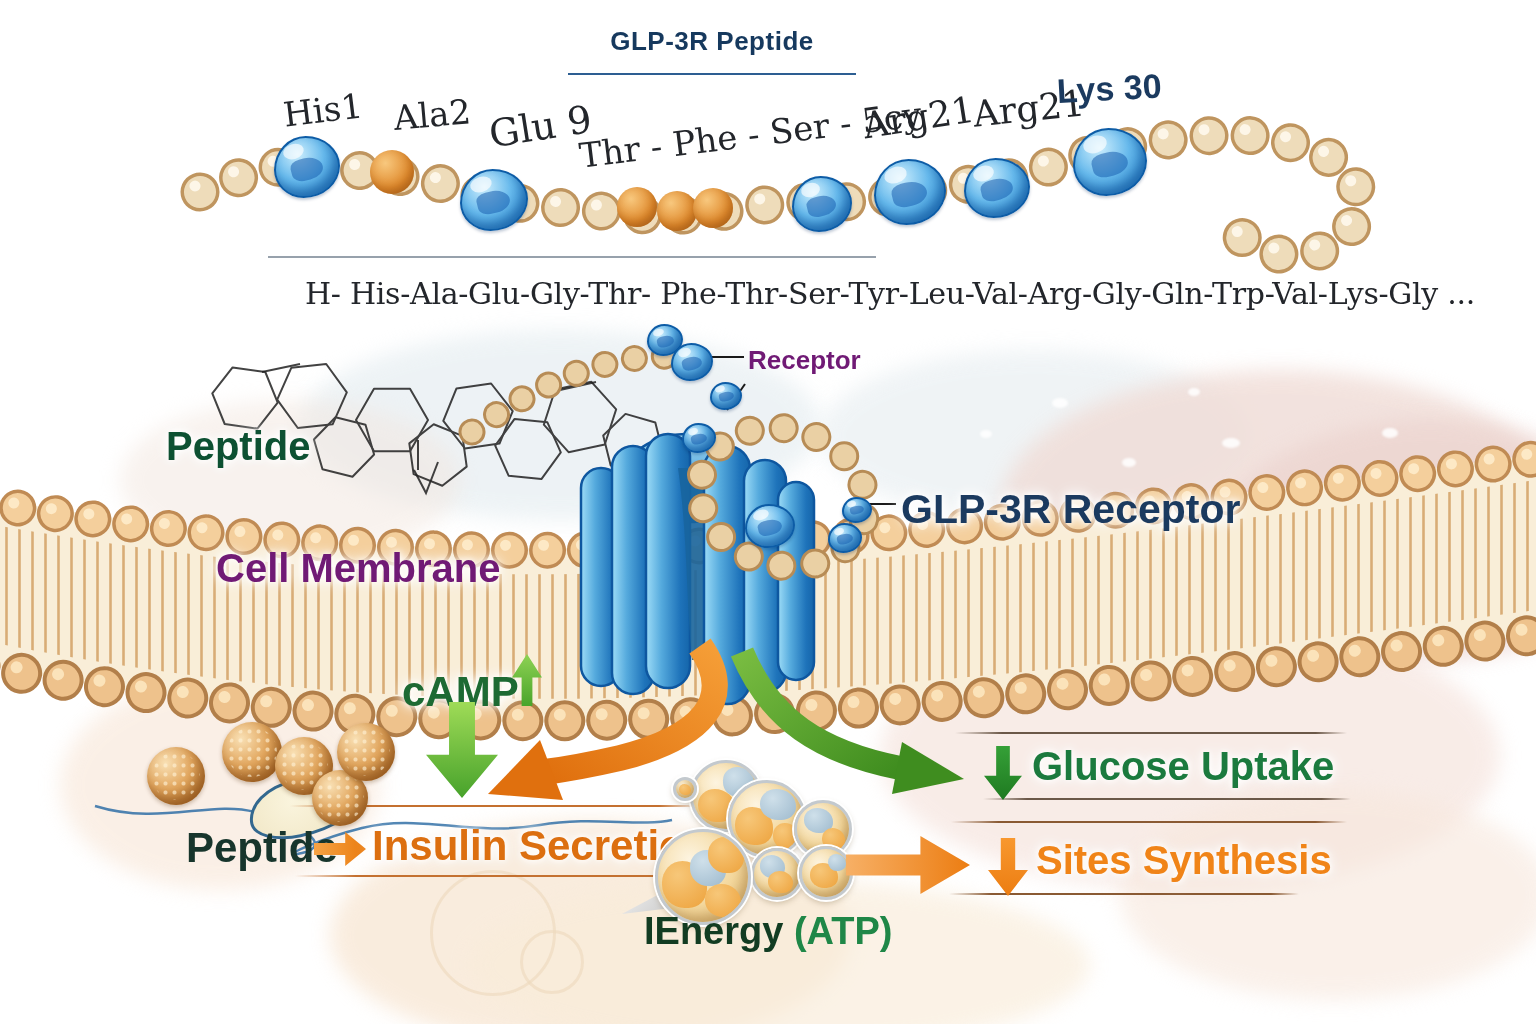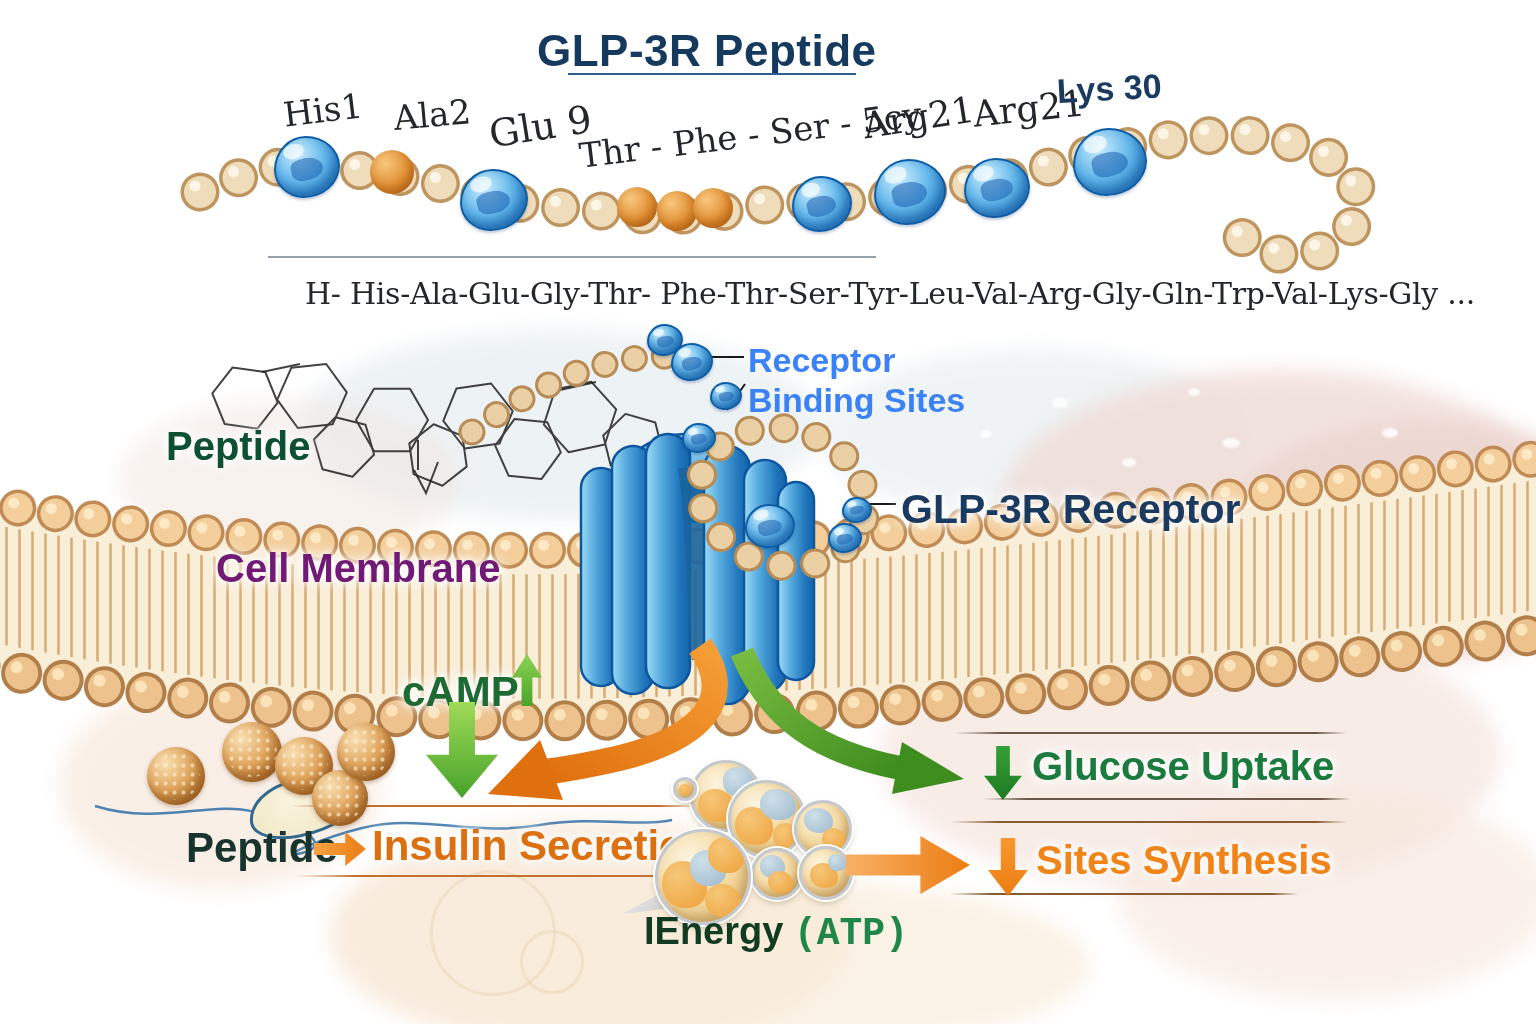--- a/index.html
+++ b/index.html
@@ -7,21 +7,21 @@
        font-family:"Liberation Sans", sans-serif;}
   .abs{position:absolute;}
   
   .bg-layer{position:absolute;inset:0;z-index:0;}
   .bgb{position:absolute;border-radius:50%;filter:blur(10px);}
   .dot{position:absolute;border-radius:50%;background:rgba(255,255,255,.85);filter:blur(1px);}
   
   #scene{position:absolute;left:0;top:0;z-index:1;}
   
   .navy{color:#1b3a5f;font-weight:bold;}
-  .title{font-size:44px;letter-spacing:.5px;color:#16395e;font-weight:bold;text-align:left;}
+  .title{font-size:26px;letter-spacing:.5px;color:#16395e;font-weight:bold;text-align:center;}
   .serifTxt{font-family:"DejaVu Serif", serif;color:#23262b;}
   .lbl{position:absolute;z-index:3;white-space:nowrap;transform-origin:left top;}
   .glow{text-shadow:0 0 6px #fff,0 0 12px #fff,0 0 18px #fff;}
   .rule{position:absolute;height:2px;z-index:2;}
   
   .blob{position:absolute;z-index:3;border:2px solid #0d5ca6;
         background:radial-gradient(circle at 35% 28%, #cdeefd, #66b9ec 45%, #1e78c2 90%);
         border-radius:48% 52% 55% 45%/55% 48% 52% 45%;
         box-shadow:inset -4px -6px 10px rgba(10,70,140,.45), 0 2px 3px rgba(0,40,90,.25);}
   .blob::before{content:"";position:absolute;left:12%;top:10%;width:34%;height:26%;
@@ -213,23 +213,22 @@
 <div class="lbl serifTxt" style="left:486px;top:113px;font-size:38px;transform:rotate(-9deg);">Glu 9</div>
 <div class="lbl serifTxt" style="left:577px;top:136px;font-size:34px;transform:rotate(-7deg);">Thr - Phe - Ser - 5cy</div>
 <div class="lbl serifTxt" style="left:860px;top:106px;font-size:36px;transform:rotate(-9deg);">Arg21</div>
 <div class="lbl serifTxt" style="left:971px;top:94px;font-size:36px;transform:rotate(-6deg);">Arg21</div>
 <div class="lbl navy" style="left:1056px;top:72px;font-size:34px;transform:rotate(-3deg);position:absolute;z-index:3;">Lys 30</div>
 
 <div class="abs" style="left:268px;top:256px;width:608px;height:1.5px;background:#97a1ac;z-index:2;"></div>
 <div class="lbl serifTxt" style="left:305px;top:276px;width:1090px;font-size:30px;letter-spacing:-0.3px;">H- His-Ala-Glu-Gly-Thr- Phe-Thr-Ser-Tyr-Leu-Val-Arg-Gly-Gln-Trp-Val-Lys-Gly ...</div>
 
 <div class="lbl glow" style="left:166px;top:424px;font-size:40px;font-weight:bold;color:#0d5132;">Peptide</div>
-<div class="lbl" style="left:748px;top:340px;font-size:34px;font-weight:bold;color:#3b82f6;line-height:40px;">
+<div class="lbl" style="left:748px;top:340px;font-size:26px;font-weight:bold;color:#701a75;line-height:40px;">
   <div>Receptor</div>
-  <div>Binding Sites</div>
 </div>
 <div class="lbl glow" style="left:901px;top:486px;font-size:41px;font-weight:bold;color:#1b3a5f;">GLP-3R Receptor</div>
 <div class="lbl glow" style="left:216px;top:546px;font-size:40px;font-weight:bold;color:#701a75;">Cell Membrane</div>
 
 <div class="lbl glow" style="left:402px;top:660px;font-size:42px;font-weight:bold;color:#1d6a33;margin-top:8px;">cAMP</div>
 <div class="arrow a-up" style="left:512px;top:654px;width:30px;height:52px;background:linear-gradient(180deg,#8ed254,#49a42a);"></div>
 <div class="arrow a-down" style="left:426px;top:702px;width:72px;height:96px;background:linear-gradient(180deg,#9fdb57,#47a22b);filter:drop-shadow(2px 3px 2px rgba(60,90,30,.35));"></div>
 
 <div class="bean" style="left:248px;top:778px;width:105px;height:52px;transform:rotate(-12deg);"></div>
 <div class="gran" style="left:147px;top:747px;width:58px;height:58px;"></div>
@@ -271,21 +270,21 @@
 </div>
 <div class="mag-tail" style="left:620px;top:882px;width:60px;height:34px;"></div>
 <div class="ves" style="left:655px;top:829px;width:90px;height:90px;">
   <i class="p-o" style="left:4%;top:32%;width:50%;height:52%;"></i>
   <i class="p-b" style="left:36%;top:20%;width:40%;height:40%;"></i>
   <i class="p-o" style="left:56%;top:6%;width:40%;height:40%;"></i>
   <i class="p-o" style="left:52%;top:58%;width:40%;height:36%;"></i>
 </div>
 <div class="lbl" style="left:624px;top:910px;font-size:38px;">
   <span style="color:#123c22;font-weight:600;margin-left:20px;">IEnergy</span>
-  <span style="color:#1f8747;font-weight:600;font-family:Liberation Mono, monospace;">(ATP)</span>
+  <span style="color:#1f8747;font-weight:600;">(ATP)</span>
 </div>
 
 <div class="rule" style="left:955px;top:732px;width:392px;background:linear-gradient(90deg,transparent,#6b5848 12%,#6b5848 92%,transparent);"></div>
 <div class="arrow a-down" style="left:984px;top:746px;width:38px;height:54px;background:linear-gradient(180deg,#35a037,#1f7a21);"></div>
 <div class="lbl glow" style="left:1032px;top:744px;font-size:40px;font-weight:bold;color:#1b7a3e;">Glucose Uptake</div>
 <div class="rule" style="left:983px;top:798px;width:368px;background:linear-gradient(90deg,transparent,#6b5848 12%,#6b5848 92%,transparent);"></div>
 
 <div class="rule" style="left:951px;top:821px;width:396px;background:linear-gradient(90deg,transparent,#8a5a33 12%,#8a5a33 92%,transparent);"></div>
 <div class="arrow a-right" style="left:846px;top:836px;width:124px;height:58px;background:linear-gradient(90deg,#f7b066,#ec7d12);"></div>
 <div class="arrow a-down" style="left:988px;top:838px;width:40px;height:58px;background:linear-gradient(180deg,#f8982f,#ec7d12);"></div>

